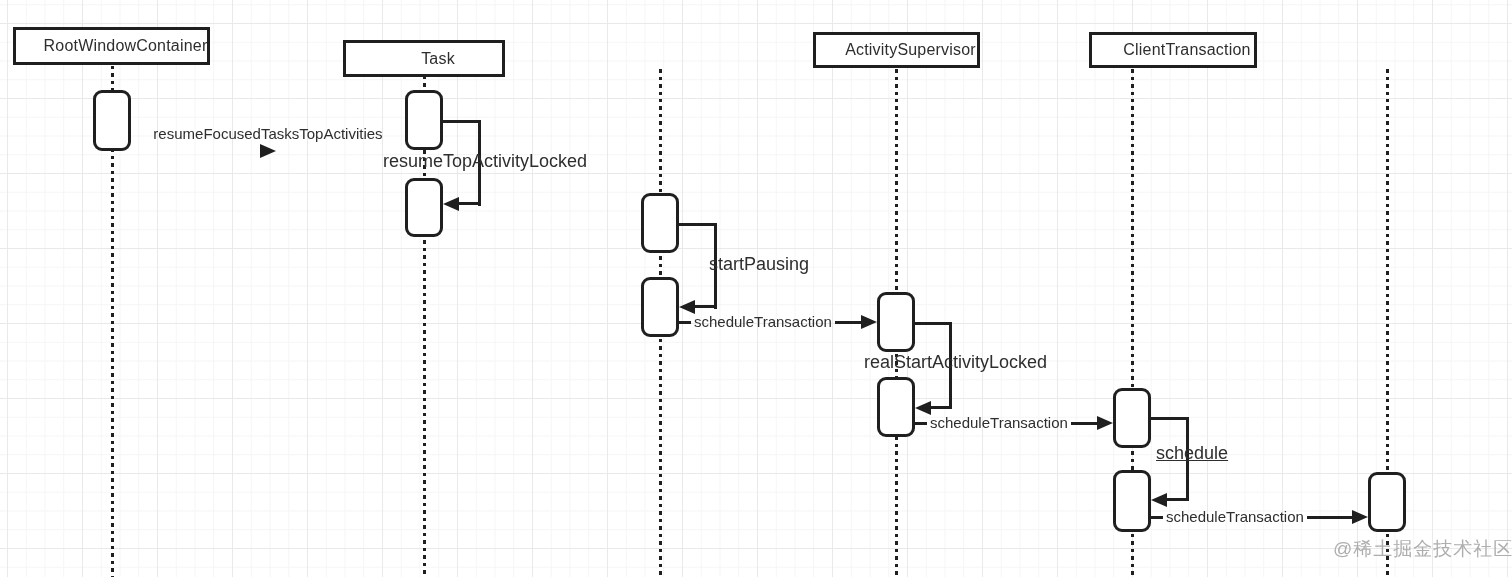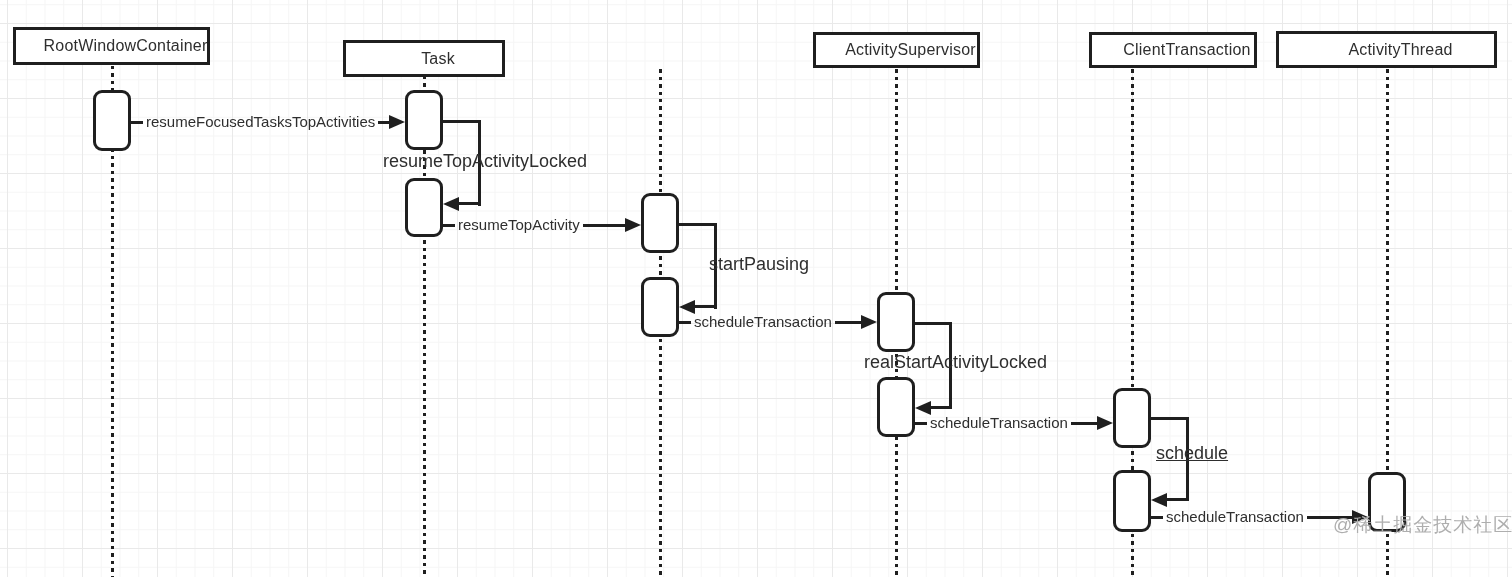--- a/index.html
+++ b/index.html
@@ -62,54 +62,45 @@
   </div>
   <div class="hdr" style="left:343px;top:30px;width:162px;height:37px;margin-top:10px;">
     <span>Task</span>
   </div>
   <div class="hdr" style="left:813px;top:32px;width:167px;height:36px;">
     <span>ActivitySupervisor</span>
   </div>
   <div class="hdr" style="left:1049px;top:32px;width:168px;height:36px;margin-left:40px;">
     <span>ClientTransaction</span>
   </div>
-  <div class="hdr" style="left:1276px;top:31px;width:221px;height:37px;">
-    <span>ActivityThread</span>
-  </div>
 
   <div class="act" style="left:93px;top:90px;height:61px;"></div>
   <div class="act" style="left:405px;top:90px;height:60px;"></div>
   <div class="act" style="left:405px;top:178px;height:59px;"></div>
   <div class="act" style="left:641px;top:193px;height:60px;"></div>
   <div class="act" style="left:641px;top:277px;height:60px;"></div>
   <div class="act" style="left:877px;top:292px;height:60px;"></div>
   <div class="act" style="left:877px;top:377px;height:60px;"></div>
   <div class="act" style="left:1113px;top:388px;height:60px;"></div>
   <div class="act" style="left:1113px;top:470px;height:62px;"></div>
   <div class="act" style="left:1368px;top:472px;height:60px;"></div>
 
-  <div class="msg" style="left:131px;top:112px;width:274px;">
+  <div class="msg" style="left:131px;top:112px;width:274px;flex-direction:column;">
     <div class="stub"></div>
     <span class="lbl">resumeFocusedTasksTopActivities</span>
     <div class="wire"></div>
     <div class="ah-r"></div>
   </div>
 
   <div class="seg" style="left:443px;top:120px;width:38px;height:3px;"></div>
   <div class="seg" style="left:478px;top:120px;width:3px;height:86px;"></div>
   <div class="seg" style="left:459px;top:202px;width:22px;height:3px;"></div>
   <div class="ah-l ah-abs" style="left:443px;top:196.5px;"></div>
   <div class="loop-lbl" style="left:383px;top:152px;">resumeTopActivityLocked</div>
 
-  <div class="msg" style="left:443px;top:215px;width:198px;">
-    <div class="stub"></div>
-    <span class="lbl">resumeTopActivity</span>
-    <div class="wire"></div>
-    <div class="ah-r"></div>
-  </div>
 
   <div class="seg" style="left:679px;top:223px;width:38px;height:3px;"></div>
   <div class="seg" style="left:714px;top:223px;width:3px;height:86px;"></div>
   <div class="seg" style="left:695px;top:305px;width:22px;height:3px;"></div>
   <div class="ah-l ah-abs" style="left:679px;top:299.5px;"></div>
   <div class="loop-lbl" style="left:709px;top:255px;">startPausing</div>
 
   <div class="msg" style="left:679px;top:312px;width:198px;">
     <div class="stub"></div>
     <span class="lbl">scheduleTransaction</span>
@@ -136,15 +127,15 @@
   <div class="ah-l ah-abs" style="left:1151px;top:492.5px;"></div>
   <div class="loop-lbl" style="left:1156px;top:444px;text-decoration:underline;">schedule</div>
 
   <div class="msg" style="left:1151px;top:507px;width:217px;">
     <div class="stub"></div>
     <span class="lbl">scheduleTransaction</span>
     <div class="wire"></div>
     <div class="ah-r"></div>
   </div>
 
-  <div class="watermark" style="left:1333px;top:512px;">@稀土掘金技术社区</div>
+  <div class="watermark" style="left:1333px;top:536px;">@稀土掘金技术社区</div>
 
 </div>
 
 </body></html>

